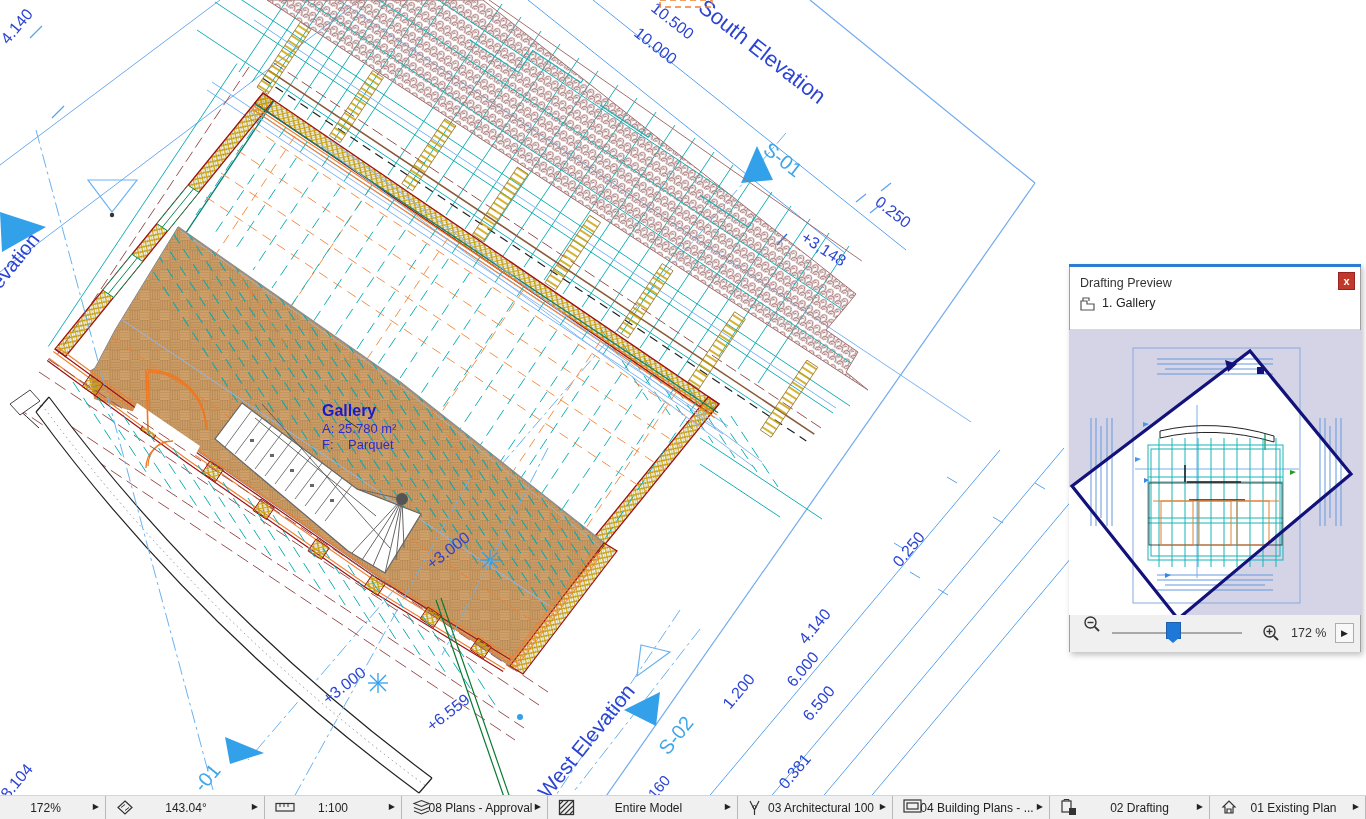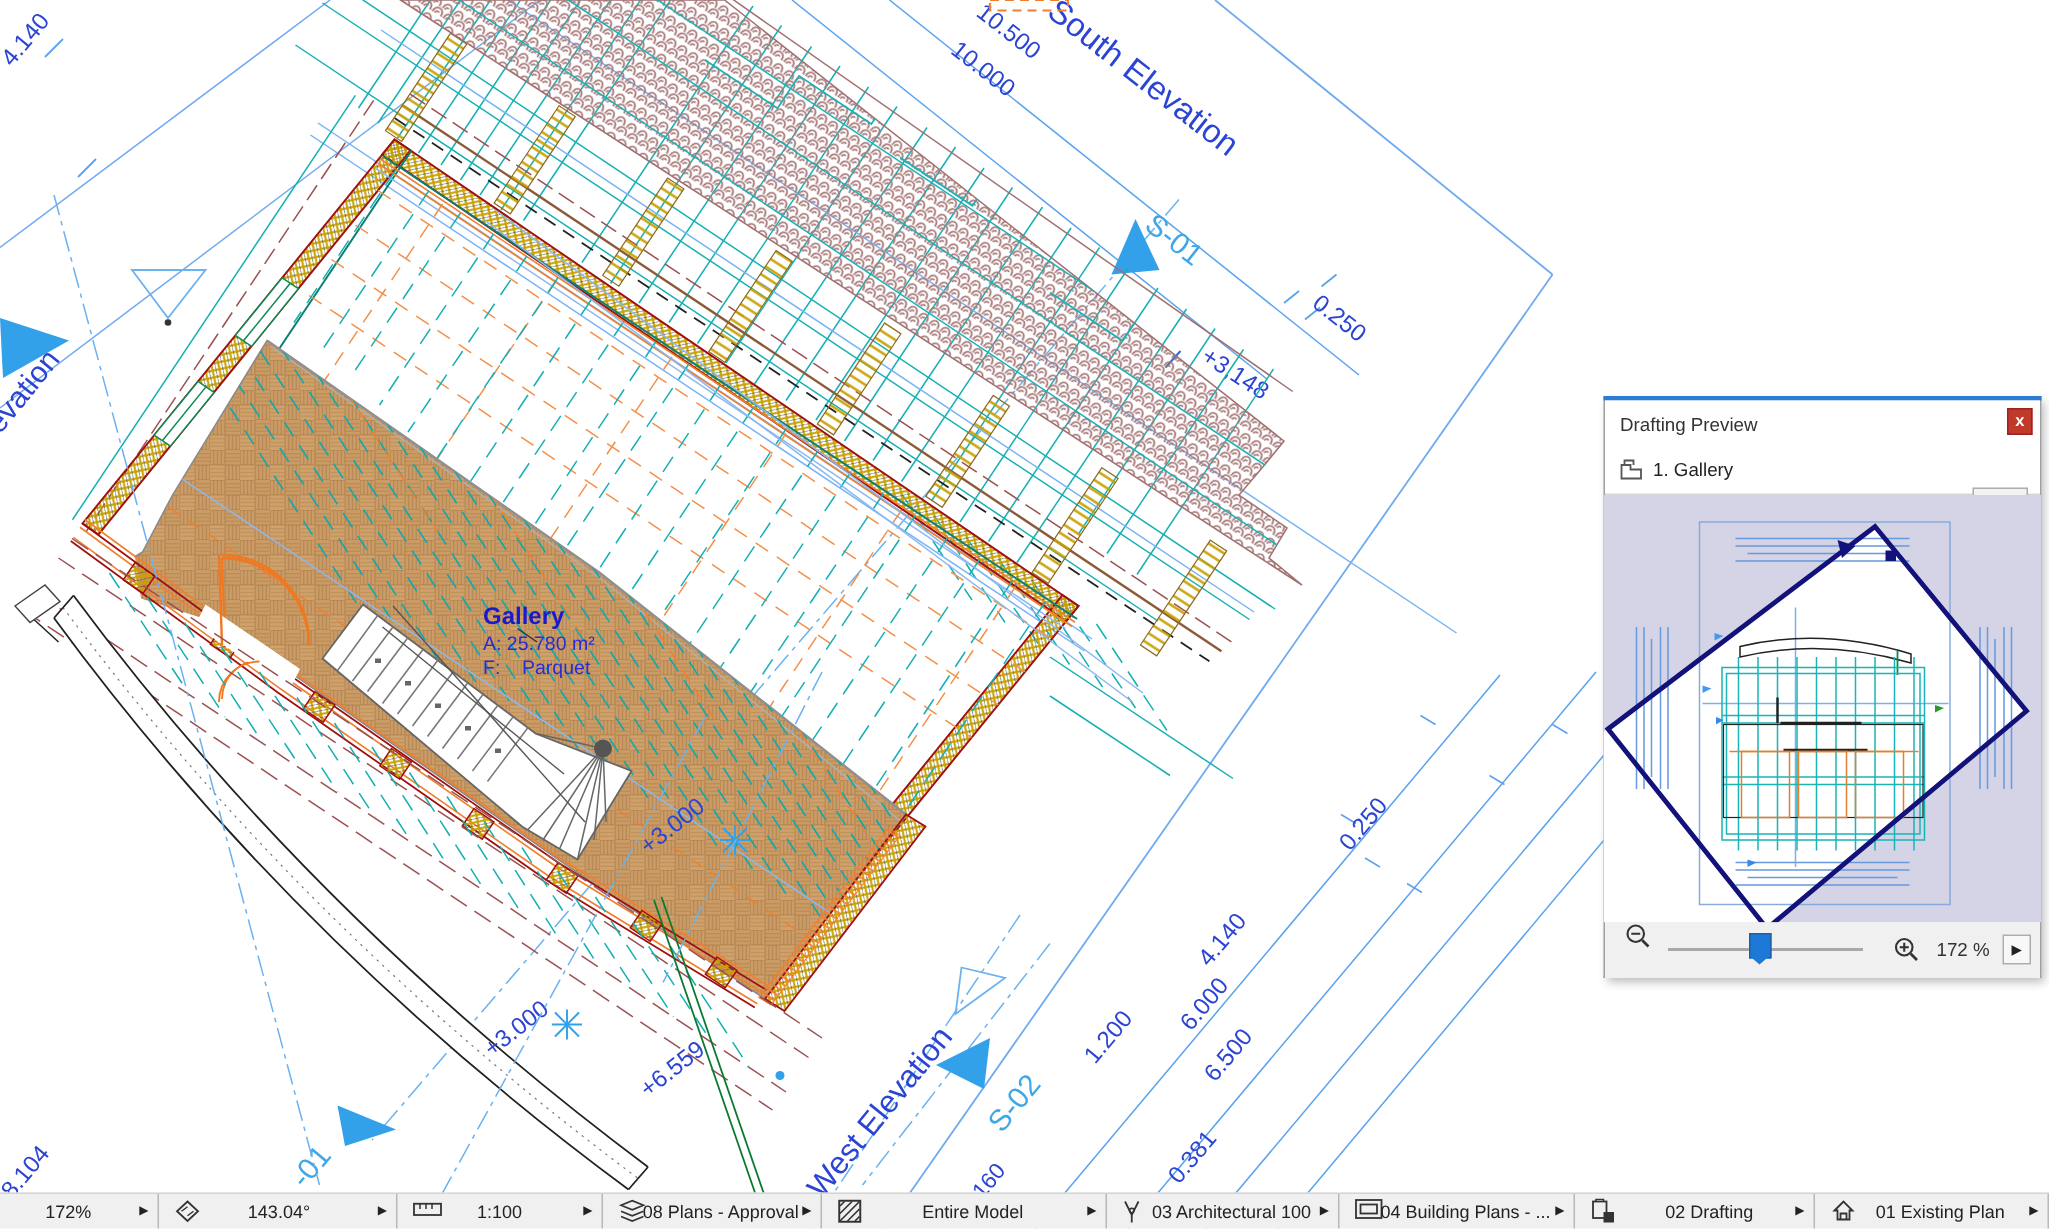--- a/index.html
+++ b/index.html
@@ -3,21 +3,21 @@
 html,body { margin:0; padding:0; width:1366px; height:819px; overflow:hidden; background:#fff;
   font-family:"Liberation Sans", sans-serif; }
 #canvas { position:absolute; left:0; top:0; }
 #nav { position:absolute; left:1069px; top:264px; width:292px; height:388px; background:#f0f0f0;
   border:1px solid #a0a0a0; border-top:none; box-shadow:2px 3px 6px rgba(0,0,0,0.25); box-sizing:border-box; }
 #nav .accent { height:3px; background:#2b7cd3; margin:0 -1px; }
 #nav .titlebar { height:29px; background:#ffffff; position:relative; }
 #nav .title { position:absolute; left:10px; top:9px; font-size:12.5px; color:#333; }
 #nav .closebtn { position:absolute; right:5px; top:5px; width:17px; height:18px; background:#c0392b;
   border:1px solid #922; color:#fff; font-size:11px; text-align:center; line-height:16px; font-weight:bold; box-sizing:border-box;}
-#nav .itemrow { height:33px; background:#ffffff; display:flex; align-items:center; border-bottom:1px solid #d8d8d8;}
+#nav .itemrow { height:33px; background:#ffffff; display:flex; border-bottom:1px solid #d8d8d8;}
 #nav .itemtxt { font-size:12.5px; color:#222; flex:1; }
 #nav .gobtn { width:37px; height:23px; background:#f2f2f2; border:1px solid #adadad; font-size:12.5px;
   text-align:center; line-height:21px; color:#222; margin-right:8px; box-sizing:border-box;margin-top:48px; }
 #nav .preview { width:292px; height:285px; overflow:hidden; margin-left:-1px; }
 #nav .zoombar { height:37px; background:#f0f0f0; display:flex; position:relative; }
 #nav .track { position:absolute; left:42px; top:17px; width:130px; height:2px; background:#a8a8a8; }
 #nav .thumb { position:absolute; left:96px; top:7px; width:13px; height:15px; background:#1d78d7; border:1px solid #1a5fa8; }
 #nav .thumb::after { content:""; position:absolute; left:-1px; top:14px; border-left:7px solid transparent;
   border-right:7px solid transparent; border-top:6px solid #1d78d7; }
 #nav .pct { position:absolute; left:221px; top:11px; font-size:12.5px; color:#333; }

